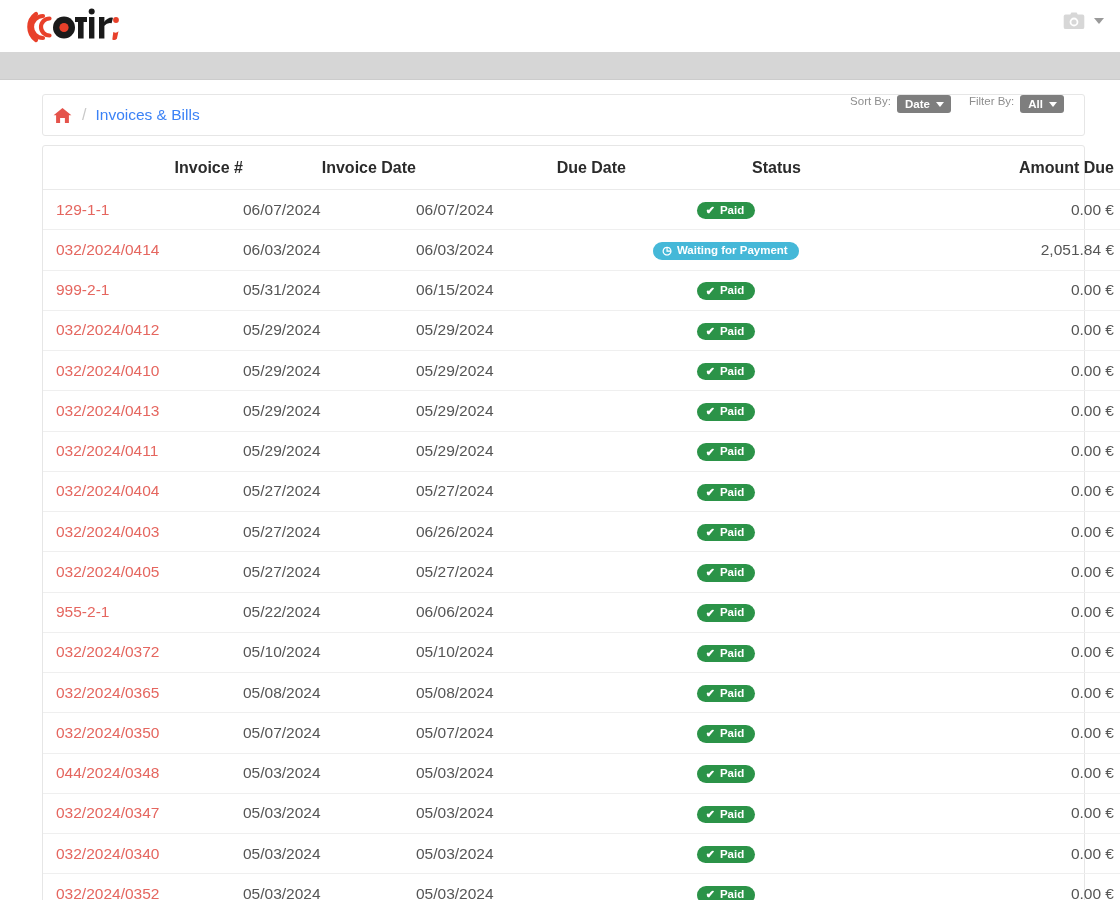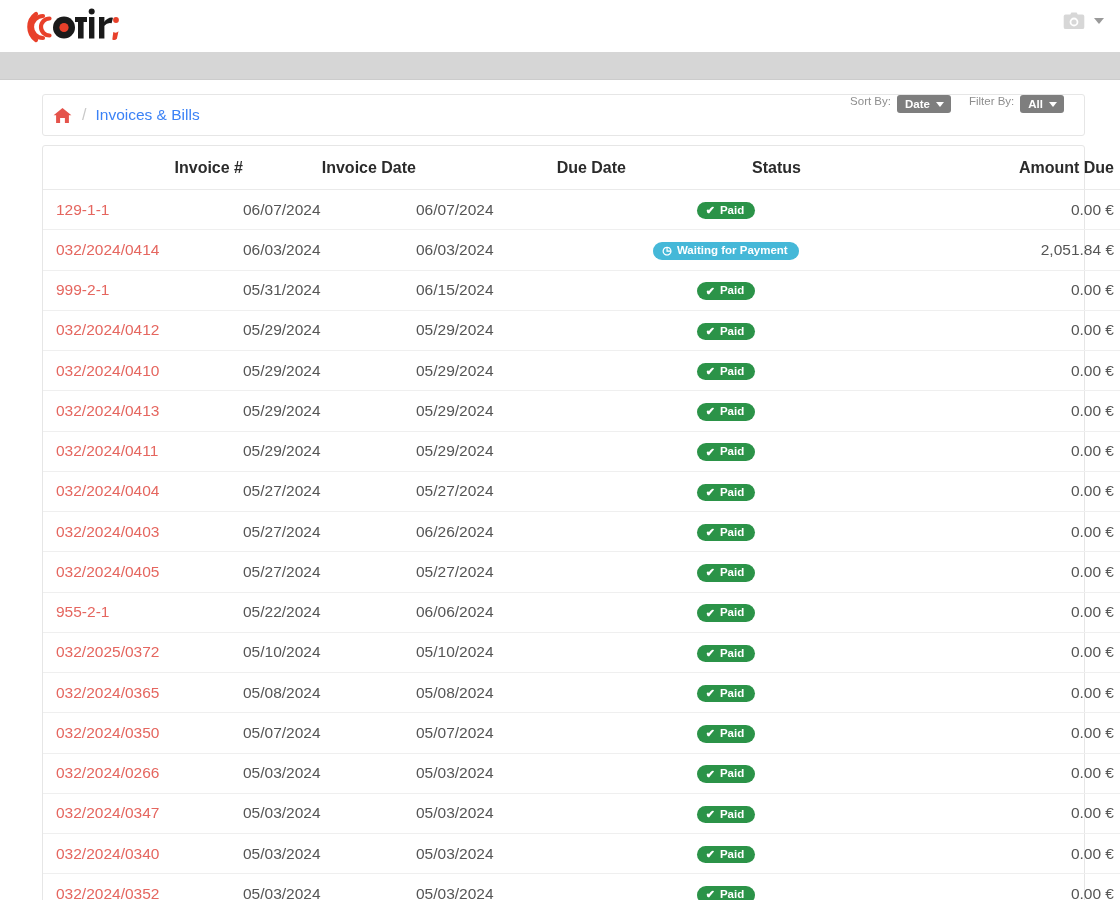--- a/index.html
+++ b/index.html
@@ -340,21 +340,21 @@
             <td><a class="inv-link">955-2-1</a></td>
             <td>05/22/2024</td>
             <td>06/06/2024</td>
             <td class="td-status"><span class="badge badge-paid">
                 <span class="gl">✔</span>
                 <span>Paid</span>
               </span></td>
             <td class="td-amount">0.00 €</td>
           </tr>
           <tr>
-            <td><a class="inv-link">032/2025/0372</a></td>
+            <td><a class="inv-link">032/2024/0372</a></td>
             <td>05/10/2024</td>
             <td>05/10/2024</td>
             <td class="td-status"><span class="badge badge-paid">
                 <span class="gl">✔</span>
                 <span>Paid</span>
               </span></td>
             <td class="td-amount">0.00 €</td>
           </tr>
           <tr>
             <td><a class="inv-link">032/2024/0365</a></td>
@@ -370,21 +370,21 @@
             <td><a class="inv-link">032/2024/0350</a></td>
             <td>05/07/2024</td>
             <td>05/07/2024</td>
             <td class="td-status"><span class="badge badge-paid">
                 <span class="gl">✔</span>
                 <span>Paid</span>
               </span></td>
             <td class="td-amount">0.00 €</td>
           </tr>
           <tr>
-            <td><a class="inv-link">032/2024/0266</a></td>
+            <td><a class="inv-link">044/2024/0348</a></td>
             <td>05/03/2024</td>
             <td>05/03/2024</td>
             <td class="td-status"><span class="badge badge-paid">
                 <span class="gl">✔</span>
                 <span>Paid</span>
               </span></td>
             <td class="td-amount">0.00 €</td>
           </tr>
           <tr>
             <td><a class="inv-link">032/2024/0347</a></td>

